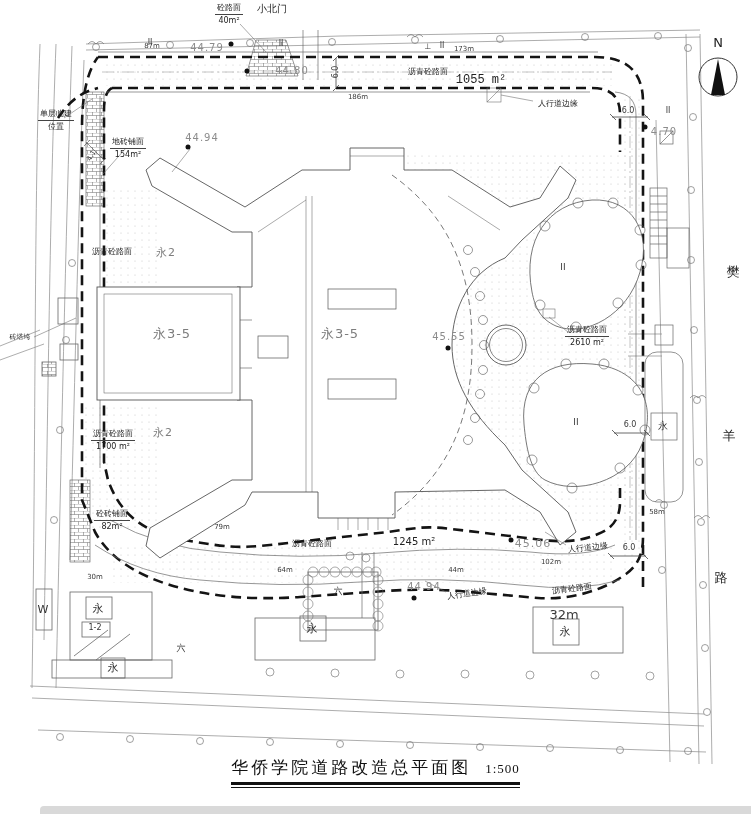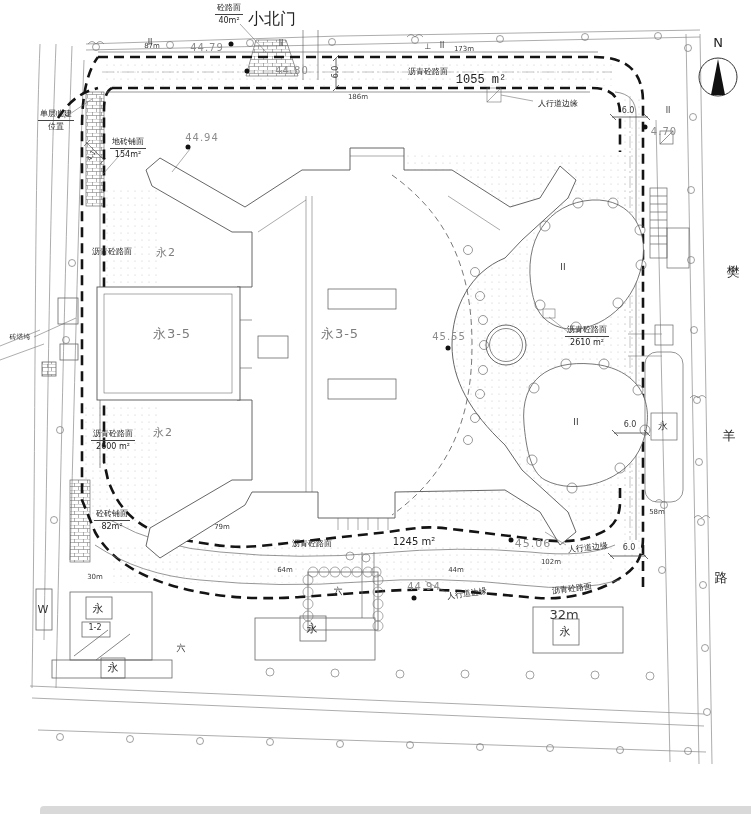--- a/index.html
+++ b/index.html
@@ -275,21 +275,21 @@
       <path d="M190,149 L172,172"></path>
     </g>
 
     <g>
       <circle cx="718" cy="77" r="19" stroke="#333" stroke-width="1" fill="none"></circle>
       <polygon points="718,59 711,95 725,95" fill="#111"></polygon>
     </g>
   </svg>
 
   <div id="labels-layer">
-      <span class="lbl" style="left: 272px; top: 19px; font-size: 16px;">小北门</span>
+      <span class="lbl" style="left: 272px; top: 9px; font-size: 10px;">小北门</span>
       <span class="lbl dim" style="left: 150px; top: 43px; font-size: 8px;">II</span>
       <span class="lbl dim" style="left: 152px; top: 46px; font-size: 7px;">87m</span>
       <span class="lbl elev" style="left: 207px; top: 48px; font-size: 10px;">44.79</span>
       <span class="lbl dim" style="left: 281px; top: 44px; font-size: 8px;">II</span>
       <span class="lbl dim" style="left: 428px; top: 47px; font-size: 8px;">⊥</span>
       <span class="lbl dim" style="left: 442px; top: 46px; font-size: 8px;">II</span>
       <span class="lbl dim" style="left: 464px; top: 49px; font-size: 7px;">173m</span>
       <span class="lbl elev" style="left: 292px; top: 71px; font-size: 10px;">44.80</span>
       <span class="lbl dim" style="left: 336px; top: 72px; font-size: 8px; transform: translate(-50%, -50%) rotate(-90deg);">6.0</span>
       <span class="lbl dim" style="left: 358px; top: 97px; font-size: 7px;">186m</span>
@@ -346,34 +346,41 @@
       <div class="frac" style="left: 128px; top: 137px; font-size: 8px;">
         <span class="t1">地砖铺面</span>
         <span class="t2">154m²</span>
       </div>
       <div class="frac" style="left: 56px; top: 109px; font-size: 8px;">
         <span class="t1">单层临建</span>
         <span class="t2">位置</span>
       </div>
       <div class="frac" style="left: 113px; top: 429px; font-size: 8px;">
         <span class="t1">沥青砼路面</span>
-        <span class="t2">2600 m²</span>
+        <span class="t2">1700 m²</span>
       </div>
       <div class="frac" style="left: 112px; top: 509px; font-size: 8px;">
         <span class="t1">砼砖铺面</span>
         <span class="t2">82m²</span>
       </div>
       <div class="frac" style="left: 587px; top: 325px; font-size: 8px;">
         <span class="t1">沥青砼路面</span>
         <span class="t2">2610 m²</span>
       </div>
       <div class="dot" style="left: 231px; top: 44px;"></div>
       <div class="dot" style="left: 247px; top: 71px;"></div>
       <div class="dot" style="left: 188px; top: 147px;"></div>
       <div class="dot" style="left: 448px; top: 348px;"></div>
       <div class="dot" style="left: 511px; top: 540px;"></div>
       <div class="dot" style="left: 414px; top: 598px;"></div>
       <div class="dot" style="left: 645px; top: 127px;"></div>
     </div>
 
+  <div id="title-block">
+    <div id="title-line">
+      <span id="title-text">华侨学院道路改造总平面图</span><span id="title-scale">1:500</span>
+      <div id="title-underline"></div>
+      <div id="title-underline2"></div>
+    </div>
+  </div>
 
   <div id="bottom-strip"></div>
 </div>
 
 </body></html>

